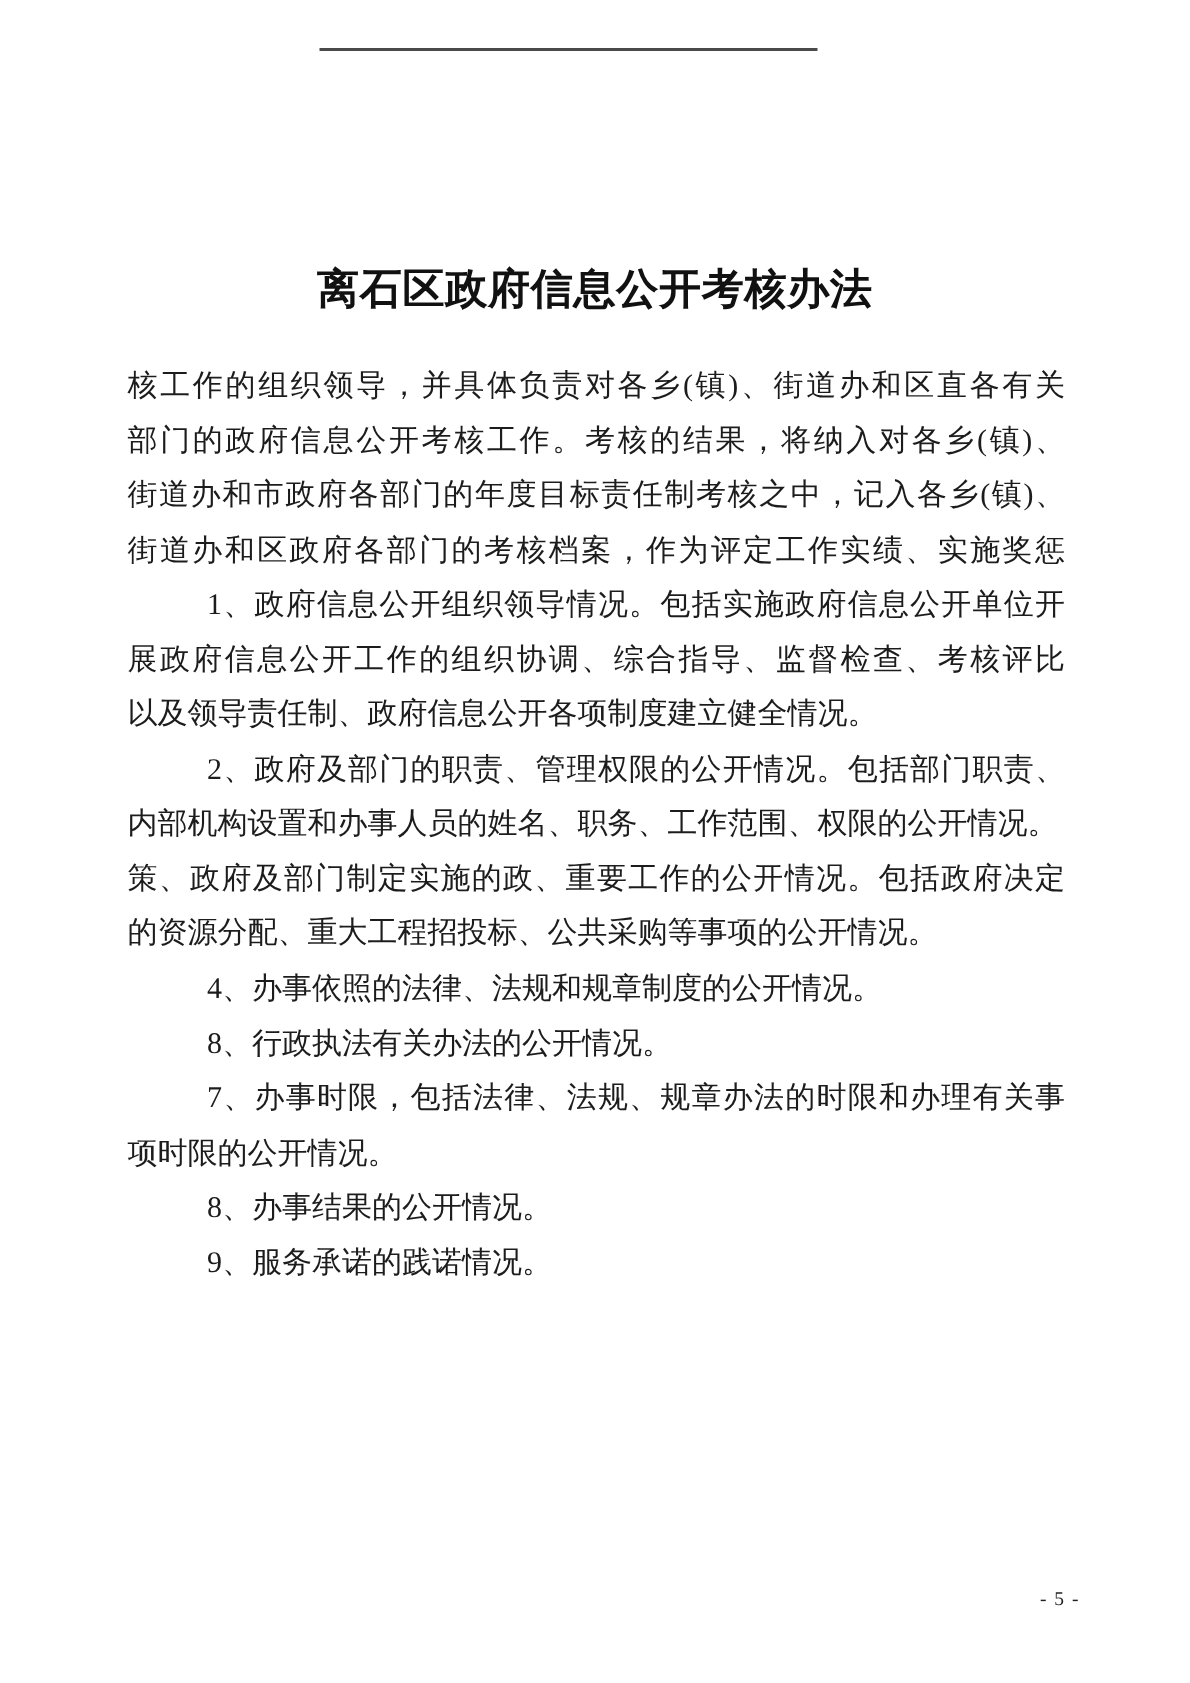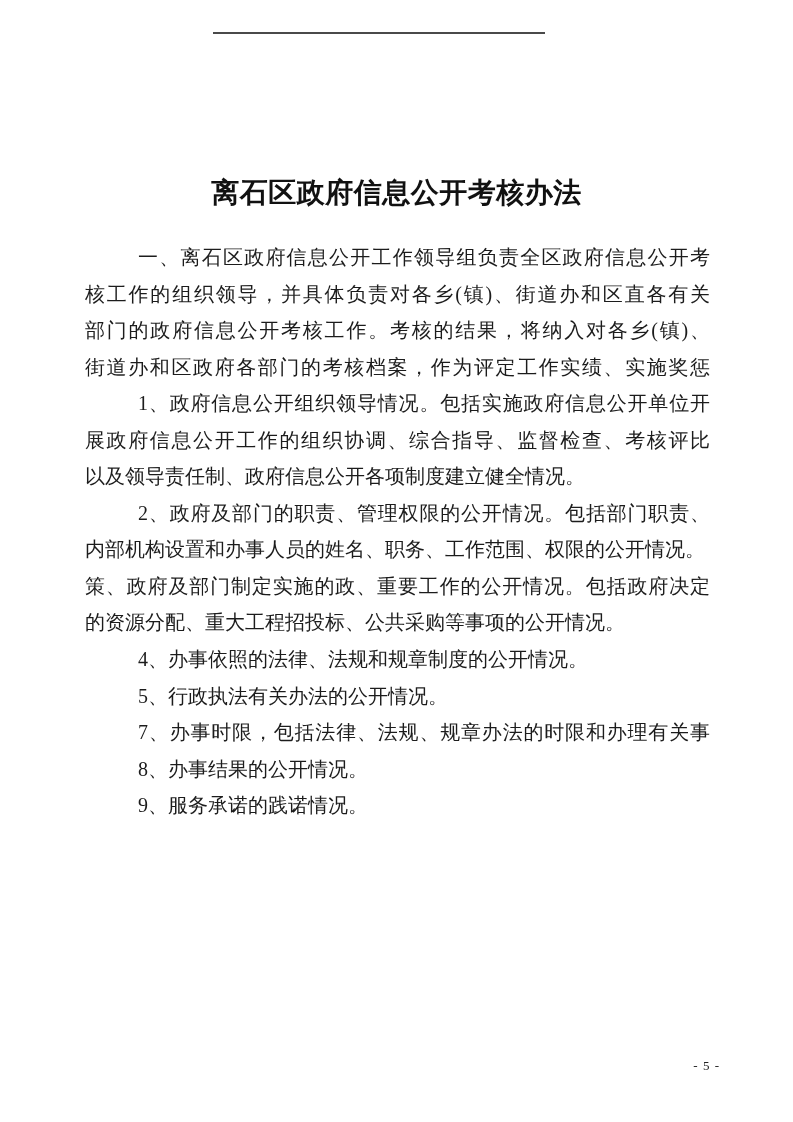--- a/index.html
+++ b/index.html
@@ -70,33 +70,34 @@
 </head>
 <body>
 
 <div class="page">
 
   <div class="scan-line"></div>
 
   <div class="doc-title">离石区政府信息公开考核办法</div>
 
   <div class="doc-body">
-    <div class="line indent just">一、离石区政府信息公开工作领导组负责全区政府信息公开考</div>
     <div class="line just">核工作的组织领导，并具体负责对各乡(镇)、街道办和区直各有关</div>
     <div class="line just">部门的政府信息公开考核工作。考核的结果，将纳入对各乡(镇)、</div>
+    <div class="line just">街道办和市政府各部门的年度目标责任制考核之中，记入各乡(镇)、</div>
     <div class="line just">街道办和区政府各部门的考核档案，作为评定工作实绩、实施奖惩</div>
     <div class="line indent just">1、政府信息公开组织领导情况。包括实施政府信息公开单位开</div>
     <div class="line just">展政府信息公开工作的组织协调、综合指导、监督检查、考核评比</div>
     <div class="line plain">以及领导责任制、政府信息公开各项制度建立健全情况。</div>
     <div class="line indent just">2、政府及部门的职责、管理权限的公开情况。包括部门职责、</div>
     <div class="line plain">内部机构设置和办事人员的姓名、职务、工作范围、权限的公开情况。</div>
     <div class="line just">策、政府及部门制定实施的政、重要工作的公开情况。包括政府决定</div>
     <div class="line plain">的资源分配、重大工程招投标、公共采购等事项的公开情况。</div>
     <div class="line indent plain">4、办事依照的法律、法规和规章制度的公开情况。</div>
-    <div class="line indent plain">5、行政执法有关办法的公开情况。</div>
+    <div class="line indent plain">8、行政执法有关办法的公开情况。</div>
     <div class="line indent just">7、办事时限，包括法律、法规、规章办法的时限和办理有关事</div>
+    <div class="line plain">项时限的公开情况。</div>
     <div class="line indent plain">8、办事结果的公开情况。</div>
     <div class="line indent plain">9、服务承诺的践诺情况。</div>
   </div>
 
   <div class="page-number">- 5 -</div>
 
 </div>
 
 </body></html>

